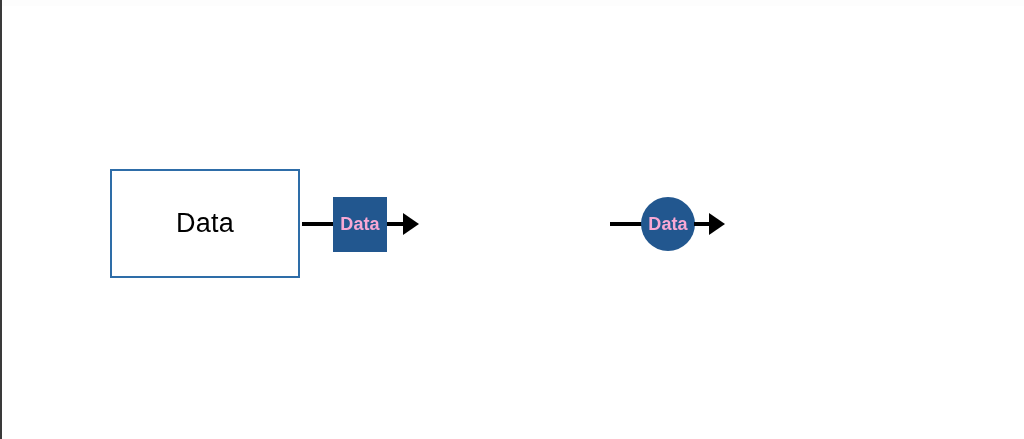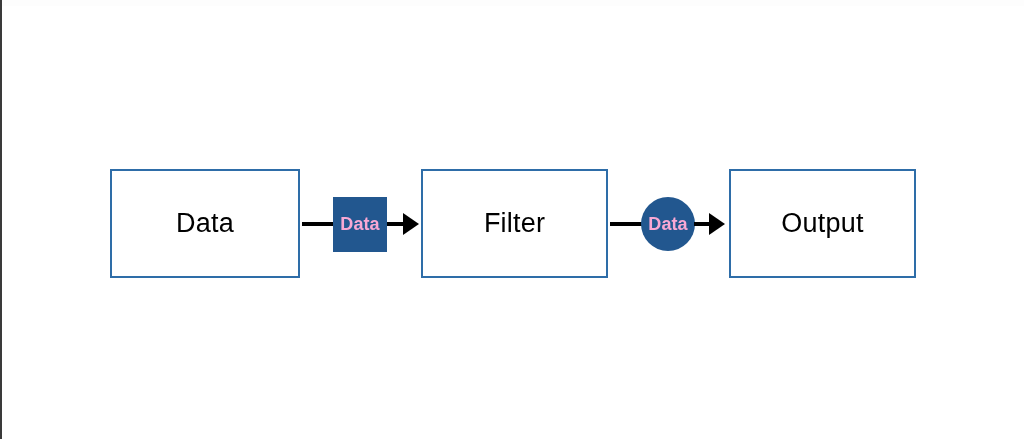--- a/index.html
+++ b/index.html
@@ -128,30 +128,24 @@
 
   <div class="conn-line" id="line-1"></div>
 
   <div class="data-marker" id="data-square">
     <span>Data</span>
   </div>
 
   <div class="conn-line" id="line-2"></div>
   <div class="arrow-head" id="arrow-1"></div>
 
-  <div class="node-box" id="box-filter">
-    <span class="node-label">Filter</span>
-  </div>
 
   <div class="conn-line" id="line-3"></div>
 
   <div class="data-marker" id="data-circle">
     <span>Data</span>
   </div>
 
   <div class="conn-line" id="line-4"></div>
   <div class="arrow-head" id="arrow-2"></div>
 
-  <div class="node-box" id="box-output">
-    <span class="node-label">Output</span>
-  </div>
 
 </div>
 
 </body></html>

